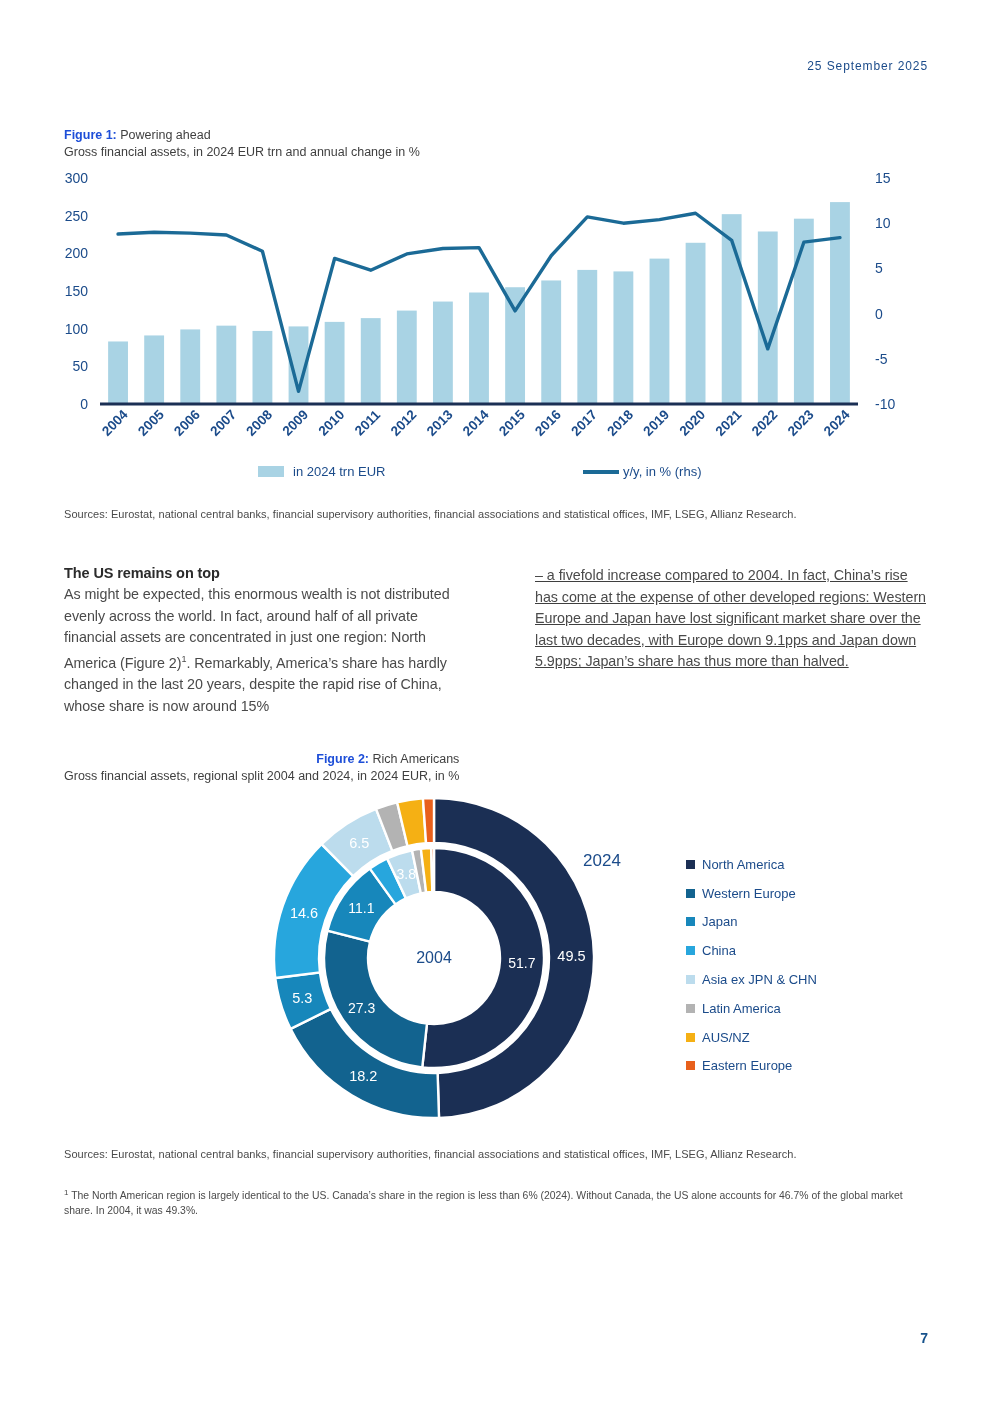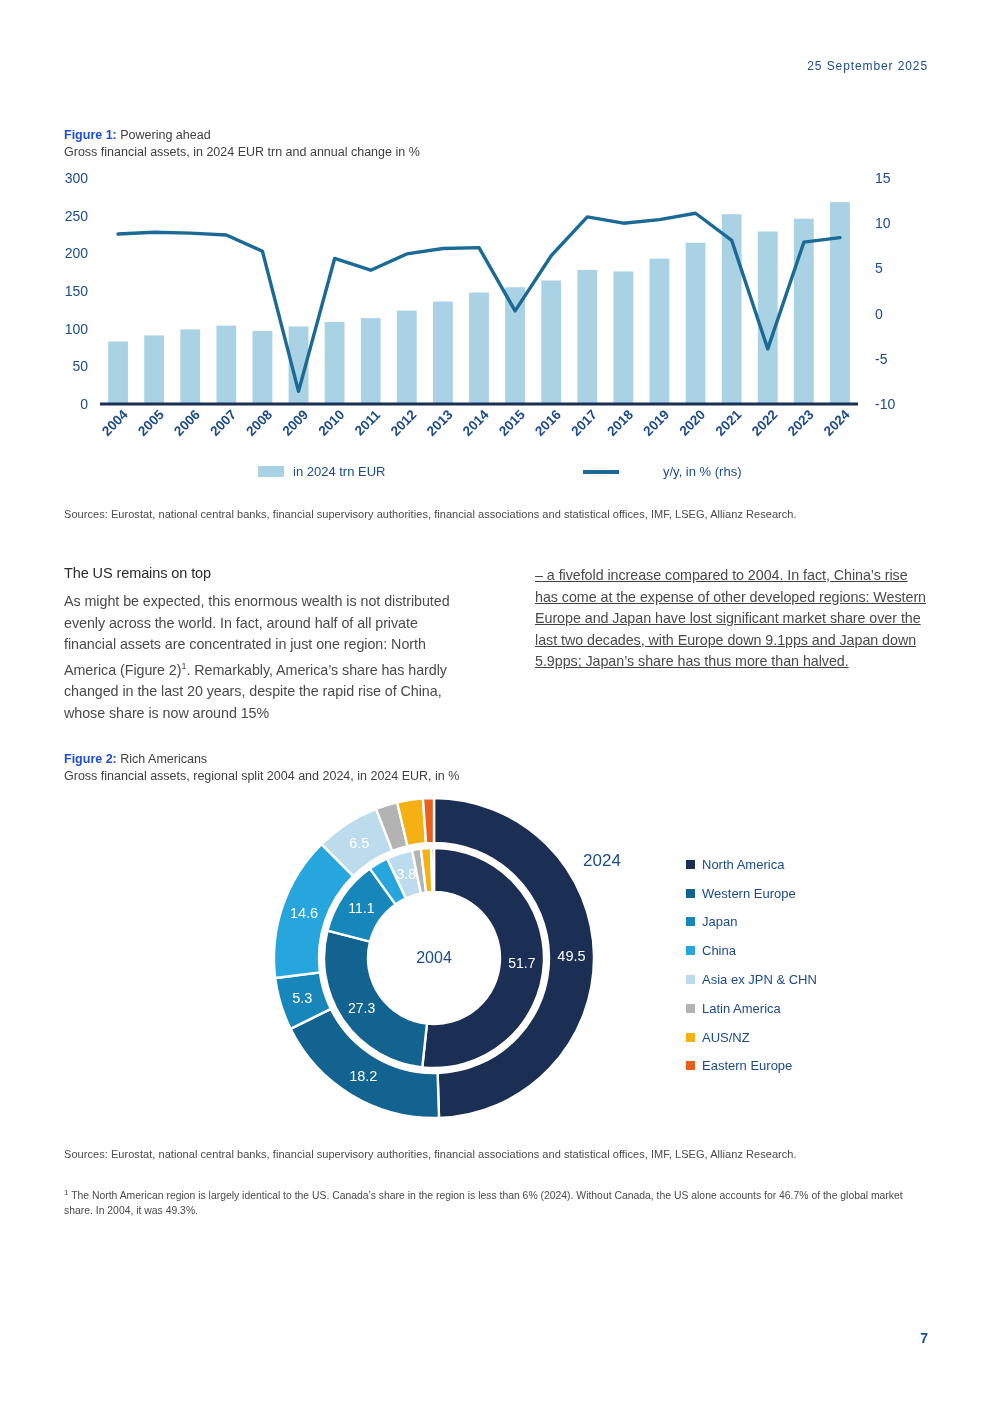--- a/index.html
+++ b/index.html
@@ -44,23 +44,23 @@
     color: #4a4a4a;
     letter-spacing: 0.05px;
   }
 
   
   .body-wrap { position: absolute; left: 64px; top: 565px; width: 866px; }
   .col { width: 395px; float: left; }
   .col.right { margin-left: 76px; text-decoration: underline; }
   .col h3 {
     font-size: 14.5px;
-    font-weight: normal;
+    font-weight: bold;
     color: #2b2b2b;
-    margin-bottom: 10px;
+    margin-bottom: 3px;
     letter-spacing: -0.1px;
   }
   .col p {
     font-size: 14.3px;
     line-height: 21.6px;
     color: #4a4a4a;
     letter-spacing: -0.05px;
   }
   .col p sup { font-size: 9px; }
 
@@ -185,38 +185,38 @@
     </svg>
   </div>
 
   <div id="fig1-legend" style="position:absolute;left:0;top:460px;width:840px;height:30px;">
     <div style="position:absolute;left:258px;top:4px;display:flex;align-items:center;">
       <span id="lg1-sw" style="display: inline-block; width: 26px; height: 11px; margin-right: 9px; background: rgb(169, 211, 228);"></span>
       <span style="font-size:13px;color:#1b4b8a;">in 2024 trn EUR</span>
     </div>
     <div style="position:absolute;left:583px;top:4px;display:flex;align-items:center;">
       <span id="lg2-sw" style="display: inline-block; width: 36px; height: 4px; margin-right: 4px; background: rgb(27, 106, 150);"></span>
-      <span style="font-size:13px;color:#1b4b8a;margin-left:40px;">y/y, in % (rhs)</span>
+      <span style="font-size:13px;color:#1b4b8a;">y/y, in % (rhs)</span>
     </div>
   </div>
 
   <div class="src-line" style="top:508px;">Sources: Eurostat, national central banks, financial supervisory authorities, financial associations and statistical offices, IMF, LSEG, Allianz Research.</div>
 
   <div class="body-wrap">
     <div class="col">
       <h3>The US remains on top</h3>
       <p><span>As might be expected, this enormous wealth is not distributed evenly across the world. In fact, around half of all private financial assets are concentrated in just one region: North America (Figure 2)</span><sup>1</sup><span>. Remarkably, America’s share has hardly changed in the last 20 years, despite the rapid rise of China, whose share is now around 15%</span></p>
     </div>
     <div class="col right">
       <p>– a fivefold increase compared to 2004. In fact, China’s rise has come at the expense of other developed regions: Western Europe and Japan have lost significant market share over the last two decades, with Europe down 9.1pps and Japan down 5.9pps; Japan’s share has thus more than halved.</p>
     </div>
     <div style="clear:both;"></div>
   </div>
 
-  <div class="fig-caption" style="top:751px;">
+  <div class="fig-caption" style="top:751px;text-align:right;">
     <span class="fig-label">Figure 2:</span>
     <span>Rich Americans</span>
     <span class="fig-sub">Gross financial assets, regional split 2004 and 2024, in 2024 EUR, in %</span>
   </div>
 
   <div id="donut-figure">
     <svg class="chart-svg" width="992" height="340" viewBox="0 0 992 340">
       <g id="donut-outer">
           <path d="M 434 10 A 160 160 0 0 1 439.02572145250053 329.92104965851706 L 437.6122372939847 284.94325444205913 A 115 115 0 0 0 434 55 Z" fill="#1b2f54" stroke="#ffffff" stroke-width="2.4"></path>
           <path d="M 439.02572145250053 329.92104965851706 A 160 160 0 0 1 290.53743411436227 240.84131696622424 L 330.88628076969786 220.91719656947367 A 115 115 0 0 0 437.6122372939847 284.94325444205913 Z" fill="#12638f" stroke="#ffffff" stroke-width="2.4"></path>

